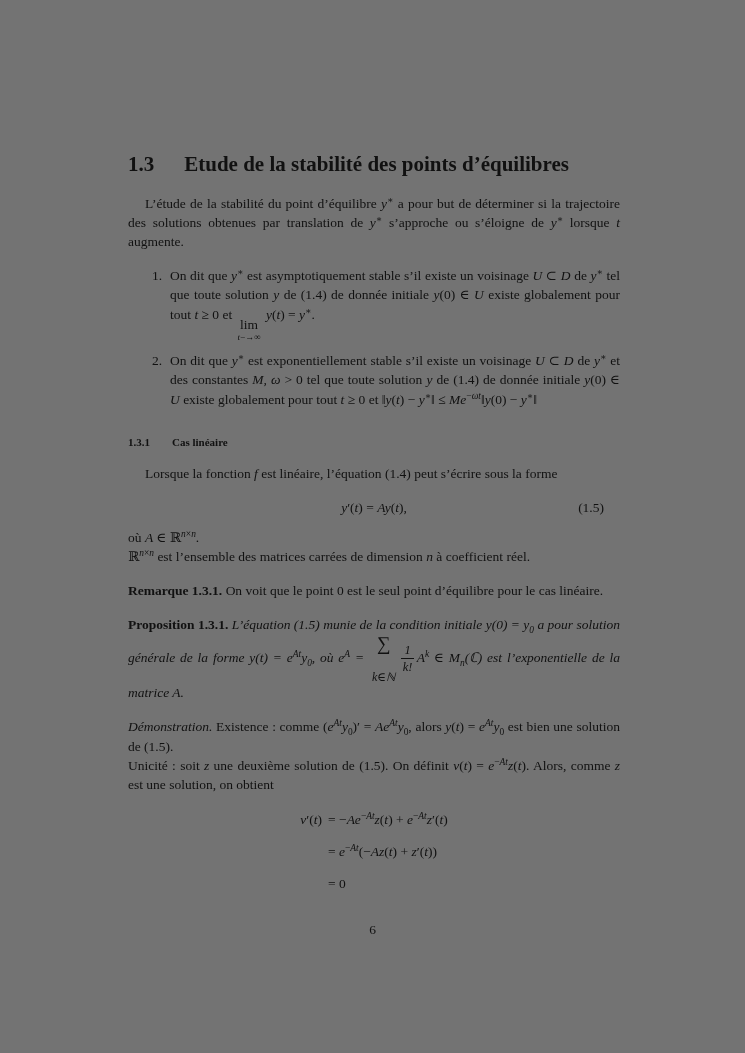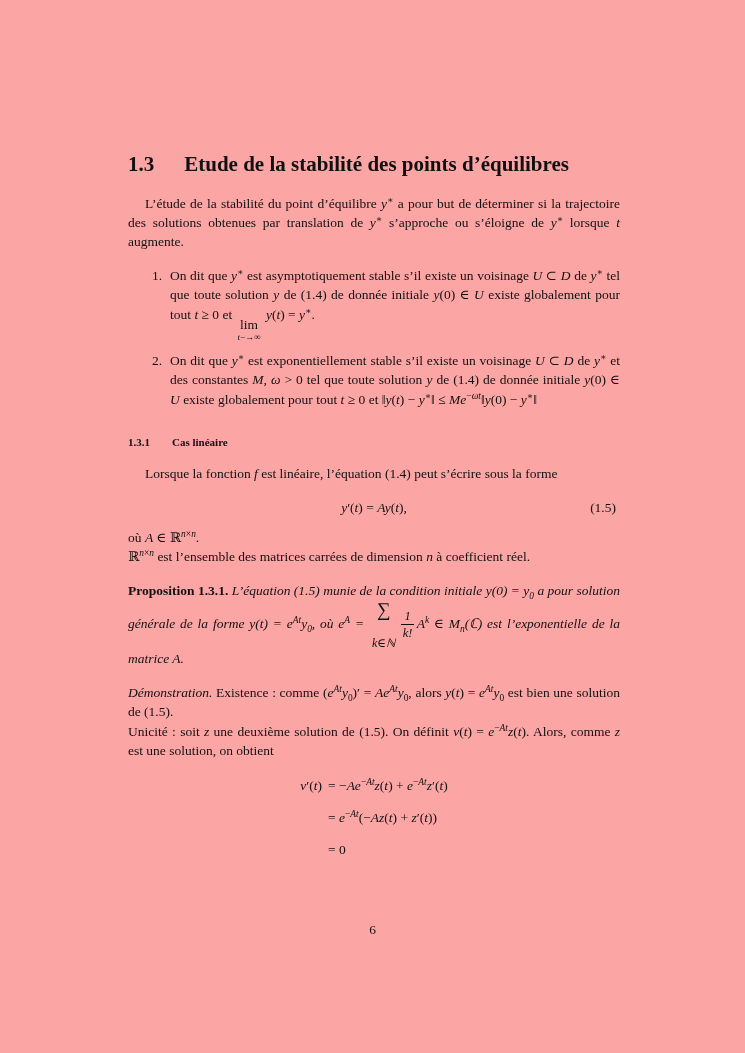--- a/index.html
+++ b/index.html
@@ -1,37 +1,37 @@
 <!DOCTYPE html>
 <html><head>
 <meta charset="utf-8">
 <style>
   html,body{margin:0;padding:0;background:#ffffff;}
   .page{
-    width:745px;height:1053px;background:#fca5a5;color:#111;
+    width:745px;height:1053px;background:#737373;color:#111;
     font-family:"Liberation Serif","DejaVu Serif",serif;
     font-size:13.5px;line-height:1.42;
     position:relative;box-sizing:border-box;
     padding:150px 125px 0 128px;overflow:hidden;
   }
   .sec-heading{font-size:21px;font-weight:bold;margin:0 0 14px 0;display:flex;}
   .sec-num{margin-right:30px;}
   .para{margin:0 0 15px 0;text-align:justify;}
   .para.indent{text-indent:17px;}
   .blabel{font-weight:bold;}
   .list{margin:4px 0 24px 0;}
   .list-item{display:flex;margin:0 0 9px 0;}
   .list-num{width:18px;margin-left:24px;flex:0 0 auto;}
   .list-body{flex:1;text-align:justify;}
   sup{font-size:70%;line-height:0;text-align:center;}
   sub{font-size:70%;line-height:0;}
   .subsec-heading{font-size:11px;font-weight:bold;margin:26px 0 14px 0;display:flex;}
   .subsec-num{margin-right:22px;}
   .equation-row{position:relative;text-align:center;margin:6px 0 10px 0;}
-  .eq-tag{position:absolute;right:4px;top:0;}
+  .eq-tag{position:absolute;right:16px;top:0;}
   .limop{display:inline-flex;flex-direction:column;align-items:center;vertical-align:-0.75em;line-height:1;margin:0 2px;}
   .limunder{font-size:9px;margin-top:2px;white-space:nowrap;}
   .prop-body{font-style:italic;}
   .bigop{display:inline-flex;flex-direction:column;align-items:center;vertical-align:middle;line-height:1;margin:0 3px;}
   .opsym{font-size:19px;}
   .oplim{font-size:12px;margin-top:18px;white-space:nowrap;}
   .frac{display:inline-flex;flex-direction:column;align-items:center;vertical-align:middle;line-height:1.15;margin:0 3px;font-size:12.5px;}
   .fnum{border-bottom:1px solid #111;padding:0 3px 1px 3px;}
   .fden{padding-top:1px;}
   .proof-label{font-style:italic;}
@@ -74,20 +74,24 @@
 
   <p class="para indent">Lorsque la fonction <i>f</i> est linéaire, l’équation (1.4) peut s’écrire sous la forme</p>
 
   <div class="equation-row">
     <span class="equation"><i>y</i>′(<i>t</i>) = <i>Ay</i>(<i>t</i>),</span>
     <span class="eq-tag">(1.5)</span>
   </div>
 
   <p class="para">où <i>A</i> ∈ ℝ<sup><i>n</i>×<i>n</i></sup>.<br>ℝ<sup><i>n</i>×<i>n</i></sup> est l’ensemble des matrices carrées de dimension <i>n</i> à coefficient réel.</p>
 
+  <p class="para">
+    <b class="blabel">Remarque 1.3.1.</b>
+    <span>On voit que le point 0 est le seul point d’équilibre pour le cas linéaire.</span>
+  </p>
 
   <p class="para">
     <b class="blabel">Proposition 1.3.1.</b>
     <span class="prop-body">L’équation (1.5) munie de la condition initiale y(0) = y<sub>0</sub> a pour solution générale de la forme y(t) = e<sup>At</sup>y<sub>0</sub>, où e<sup>A</sup> = <span class="bigop">
           <span class="opsym">∑</span>
           <span class="oplim">k∈ℕ</span>
         </span><span class="frac">
           <span class="fnum">1</span>
           <span class="fden">k!</span>
         </span>A<sup>k</sup> ∈ M<sub>n</sub>(ℂ) est l’exponentielle de la matrice A.</span>

